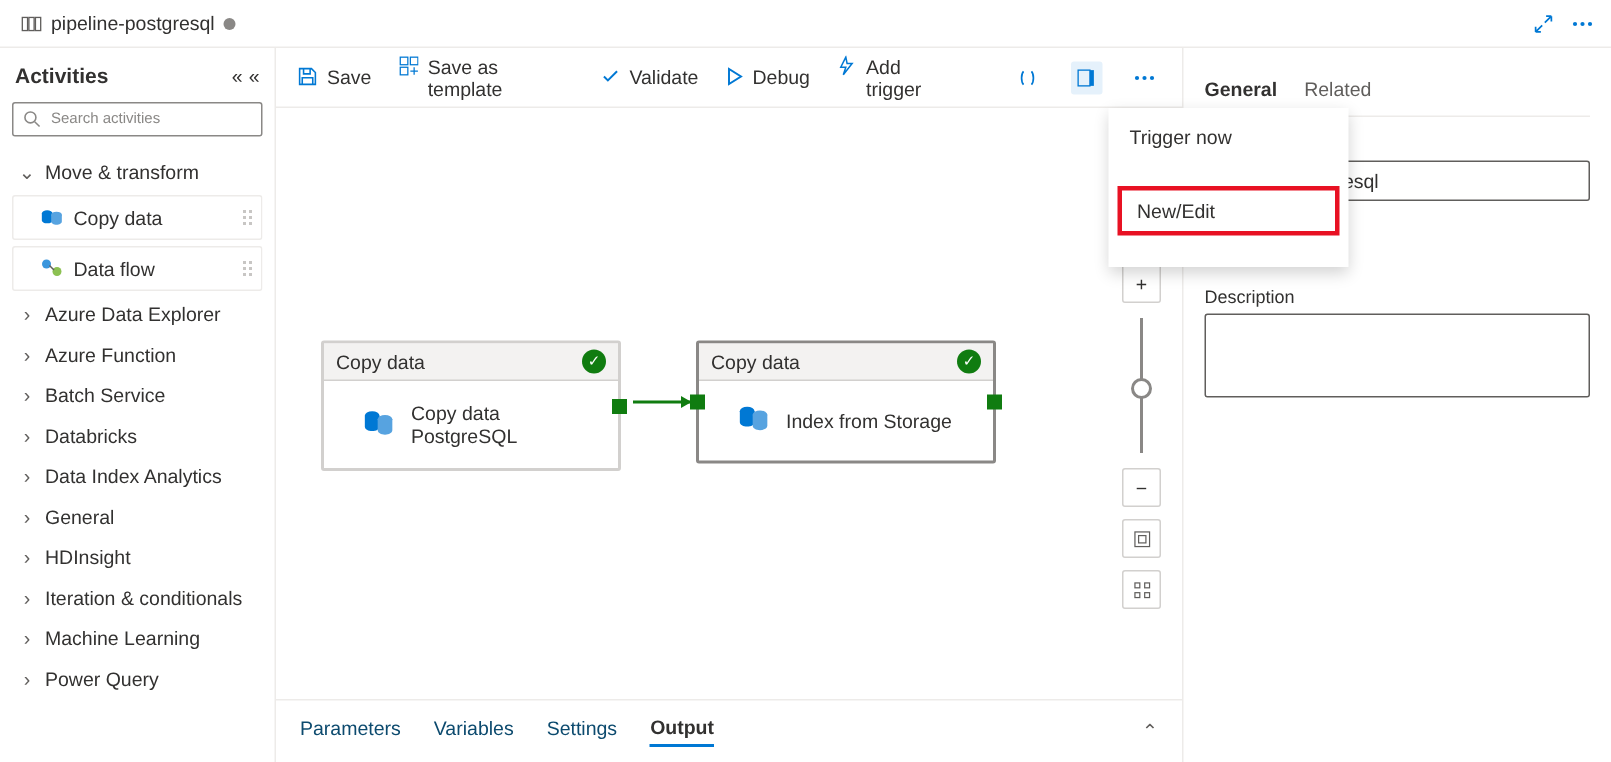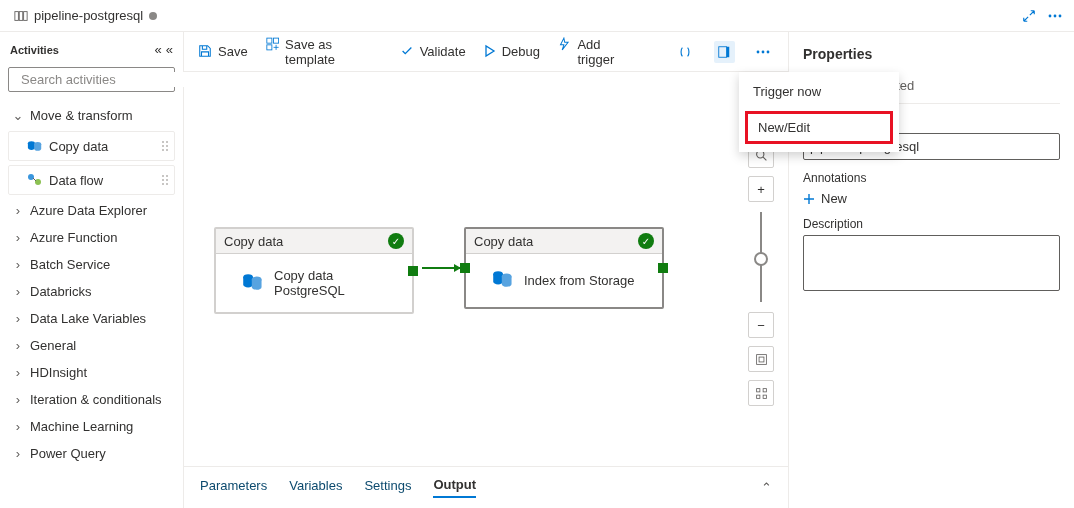--- a/index.html
+++ b/index.html
@@ -6,24 +6,24 @@
 body{width:1074px;height:508px;overflow:hidden;background:#fff}
 .app{display:flex;flex-direction:column;height:100%}
 .tabbar{display:flex;align-items:center;height:32px;border-bottom:1px solid #edebe9;padding:0 6px}
 .tab{display:flex;align-items:center;gap:6px;padding:4px 8px}
 .tab .dot{width:8px;height:8px;border-radius:50%;background:#8a8886}
 .tabbar-spacer{flex:1}
 .tabbar-icon{width:26px;height:26px;display:flex;align-items:center;justify-content:center;color:#605e5c;cursor:pointer}
 .main{flex:1;display:flex;min-height:0}
 .sidebar{width:184px;border-right:1px solid #edebe9;display:flex;flex-direction:column;padding:8px 8px 0 8px;gap:4px}
 .side-head{display:flex;align-items:center;justify-content:space-between;padding:2px 2px 6px 2px}
-.side-head h2{font-size:11px;font-weight:600}
+.side-head h2{font-size:14px;font-weight:600}
 .chevrons{display:flex;gap:4px;color:#605e5c}
 .searchbox{display:flex;align-items:center;gap:6px;border:1px solid #8a8886;border-radius:2px;padding:4px 6px;color:#605e5c}
-.searchbox input{border:none;outline:none;flex:1;font-size:13px}
+.searchbox input{border:none;outline:none;flex:1;font-size:10px}
 .searchbox input::placeholder{color:#8a8886}
 .tree{margin-top:6px;display:flex;flex-direction:column;gap:0;overflow:auto}
 .tree-node{display:flex;align-items:center;gap:6px;padding:6px 4px;cursor:pointer}
 .tree-node .exp{width:12px;text-align:center;color:#605e5c}
 .tree-leaf{display:flex;align-items:center;gap:6px;padding:6px 6px 6px 18px;background:#fff;border:1px solid #edebe9;border-radius:2px;margin:2px 0;cursor:pointer}
 .tree-leaf .iconbox{width:16px;height:16px;display:flex;align-items:center;justify-content:center}
 .grip{display:flex;flex-direction:column;gap:2px;margin-left:auto}
 .grip span{width:2px;height:2px;background:#c8c6c4;display:block}
 .gripcols{display:flex;gap:2px}
 
@@ -49,21 +49,21 @@
 .connector::after{content:"";position:absolute;right:-1px;top:-3px;border-left:7px solid #107c10;border-top:4px solid transparent;border-bottom:4px solid transparent}
 .check{width:16px;height:16px;border-radius:50%;background:#107c10;display:flex;align-items:center;justify-content:center;color:#fff;font-size:10px}
 
 .zoomrail{position:absolute;right:14px;top:70px;display:flex;flex-direction:column;align-items:center;gap:8px;color:#605e5c}
 .zoombtn{width:26px;height:26px;border:1px solid #d2d0ce;border-radius:2px;display:flex;align-items:center;justify-content:center;background:#fff;cursor:pointer}
 .rail{width:2px;height:90px;background:#8a8886;position:relative;margin:2px 0}
 .rail .knob{position:absolute;left:-6px;top:40px;width:14px;height:14px;border-radius:50%;background:#fff;border:2px solid #8a8886}
 
 .trigger-menu{position:absolute;left:555px;top:40px;width:160px;background:#fff;box-shadow:0 4px 10px rgba(0,0,0,0.18);padding:4px 0}
 .trigger-menu .mi{padding:8px 14px;cursor:pointer}
-.trigger-menu .hl{border:3px solid #e81123;margin:4px 6px;padding:6px 10px}
+.trigger-menu .hl{border:3px solid #e81123;margin:17px 6px;padding:6px 10px}
 
 .bottom{border-top:1px solid #edebe9;display:flex;align-items:center;gap:22px;padding:10px 16px}
 .bottom .btab{color:#0c4a6e;cursor:pointer;padding-bottom:4px}
 .bottom .btab.active{color:#323130;border-bottom:2px solid #0078d4;font-weight:700}
 .bottom .caret{margin-left:auto;color:#605e5c;cursor:pointer}
 
 .props{width:286px;border-left:1px solid #edebe9;padding:14px 14px 0 14px;display:flex;flex-direction:column;gap:10px}
 .props h3{font-size:14px;font-weight:600}
 .ptabs{display:flex;gap:18px;border-bottom:1px solid #edebe9}
 .ptab{padding:6px 0 8px 0;color:#605e5c;cursor:pointer}
@@ -184,21 +184,21 @@
         <div class="tree-node">
             <span class="exp">›</span>
             <span>Batch Service</span>
           </div>
         <div class="tree-node">
             <span class="exp">›</span>
             <span>Databricks</span>
           </div>
         <div class="tree-node">
             <span class="exp">›</span>
-            <span>Data Lake Variables</span>
+            <span>Data Index Analytics</span>
           </div>
         <div class="tree-node">
             <span class="exp">›</span>
             <span>General</span>
           </div>
         <div class="tree-node">
             <span class="exp">›</span>
             <span>HDInsight</span>
           </div>
         <div class="tree-node">
@@ -345,21 +345,20 @@
       <div class="bottom">
         <span class="btab">Parameters</span>
         <span class="btab">Variables</span>
         <span class="btab">Settings</span>
         <span class="btab active">Output</span>
         <span class="caret">⌃</span>
       </div>
     </div>
 
     <div class="props">
-      <h3>Properties</h3>
       <div class="ptabs">
         <div class="ptab active">General</div>
         <div class="ptab">Related</div>
       </div>
       <div class="frow">
         <label class="req">Name</label>
         <input value="pipeline-postgresql" style="">
       </div>
       <div class="frow">
         <label>Annotations</label>

